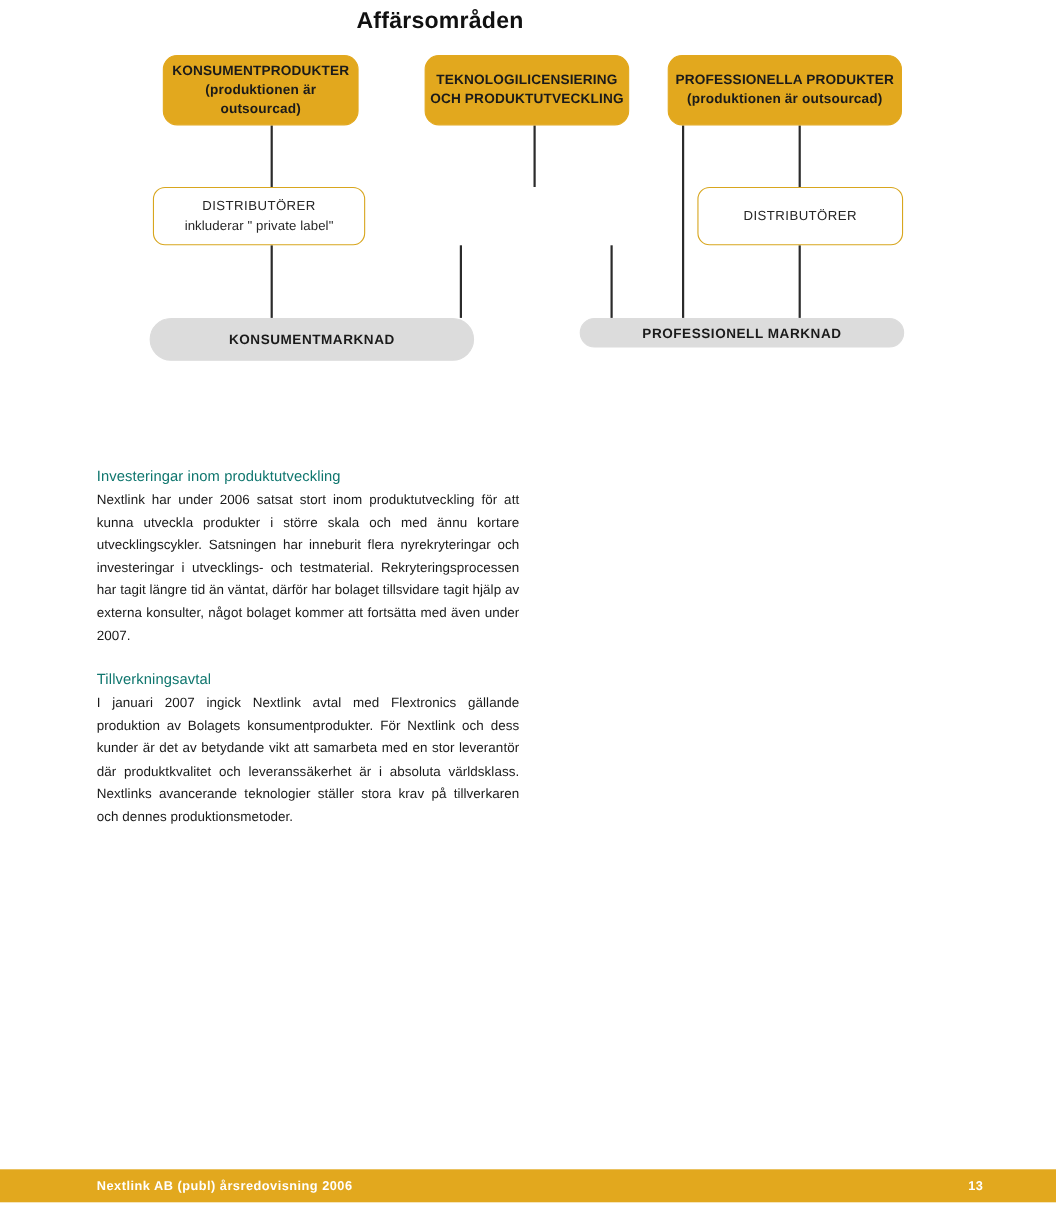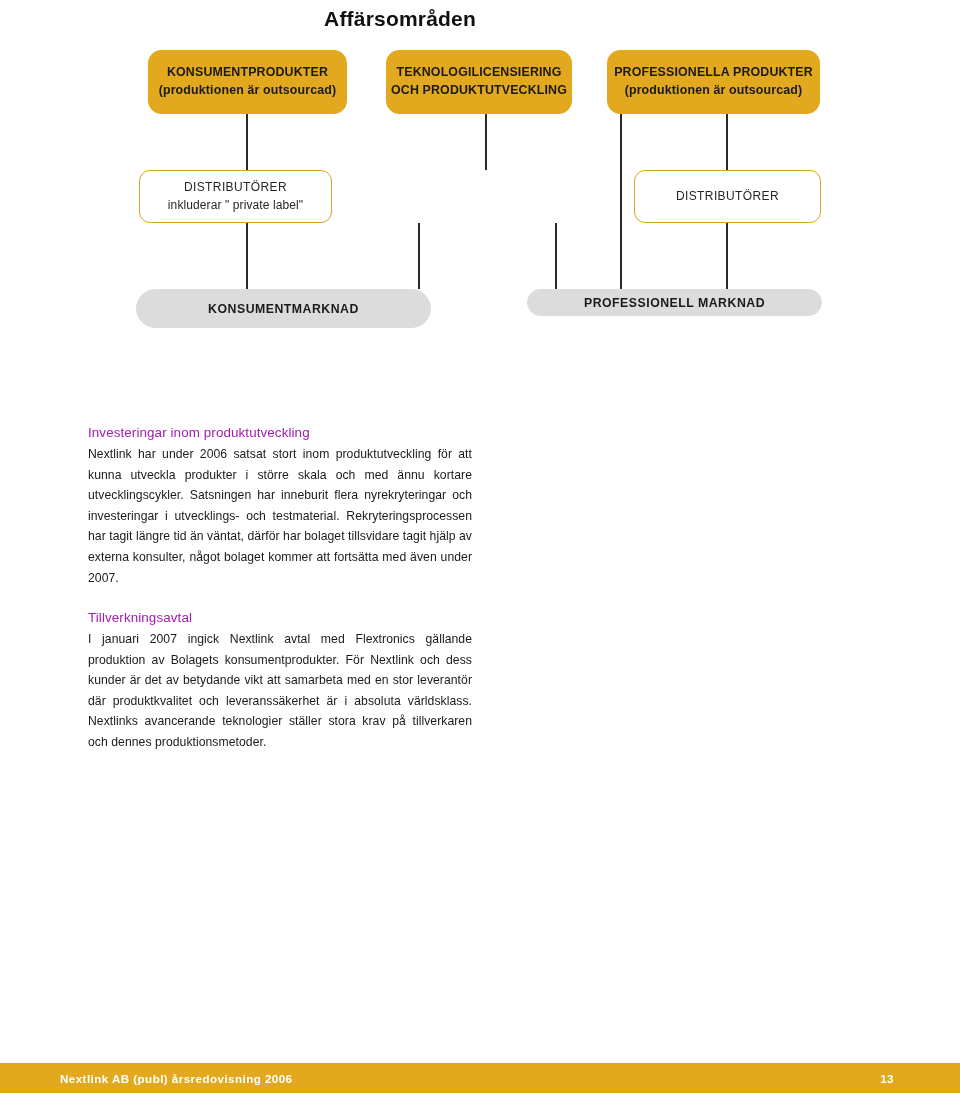--- a/index.html
+++ b/index.html
@@ -121,21 +121,21 @@
   }
 
   
   .article {
     position: absolute;
     left: 88px;
     width: 384px;
   }
   .sec-heading {
     font-size: 13.4px;
-    color: #a21caf;
+    color: #0f766e;
     margin: 0 0 4px 0;
     letter-spacing: 0.1px;
   }
   .sec-body {
     font-size: 12.2px;
     line-height: 20.6px;
     color: #1a1a1a;
     margin: 0;
     text-align: justify;
     letter-spacing: 0.05px;
@@ -153,21 +153,21 @@
   .footer-inner {
     position: absolute;
     left: 0;
     bottom: 10px;
     width: 960px;
     height: 30px;
     display: flex;
     align-items: center;
     justify-content: space-between;
     box-sizing: border-box;
-    padding: 0 66px 0 60px;
+    padding: 0 66px 0 88px;
     font-size: 11.6px;
     font-weight: bold;
     letter-spacing: 0.45px;
     color: #ffffff;
   }
 </style>
 </head>
 <body>
 
 <div id="page">
@@ -185,21 +185,21 @@
     <div class="connector" style="left:418px; top:223px; height:66px;"></div>
 
     <div class="connector" style="left:555px; top:223px; height:66px;"></div>
 
     <div class="connector" style="left:620px; top:114px; height:175px;"></div>
 
     <div class="connector" style="left:726px; top:114px; height:56px;"></div>
 
     <div class="connector" style="left:726px; top:223px; height:66px;"></div>
 
-    <div class="box-primary" style="left:148px; top:50px; width:199px; height:64px;justify-content:center;">
+    <div class="box-primary" style="left:148px; top:50px; width:178px; height:64px;justify-content:center;">
       <div class="l1">KONSUMENTPRODUKTER</div>
       <div class="l2">(produktionen är outsourcad)</div>
     </div>
 
     <div class="box-primary" style="left:386px; top:50px; width:186px; height:64px;">
       <div class="l1">TEKNOLOGILICENSIERING</div>
       <div class="l2">OCH PRODUKTUTVECKLING</div>
     </div>
 
     <div class="box-primary" style="left:607px; top:50px; width:213px; height:64px;">

